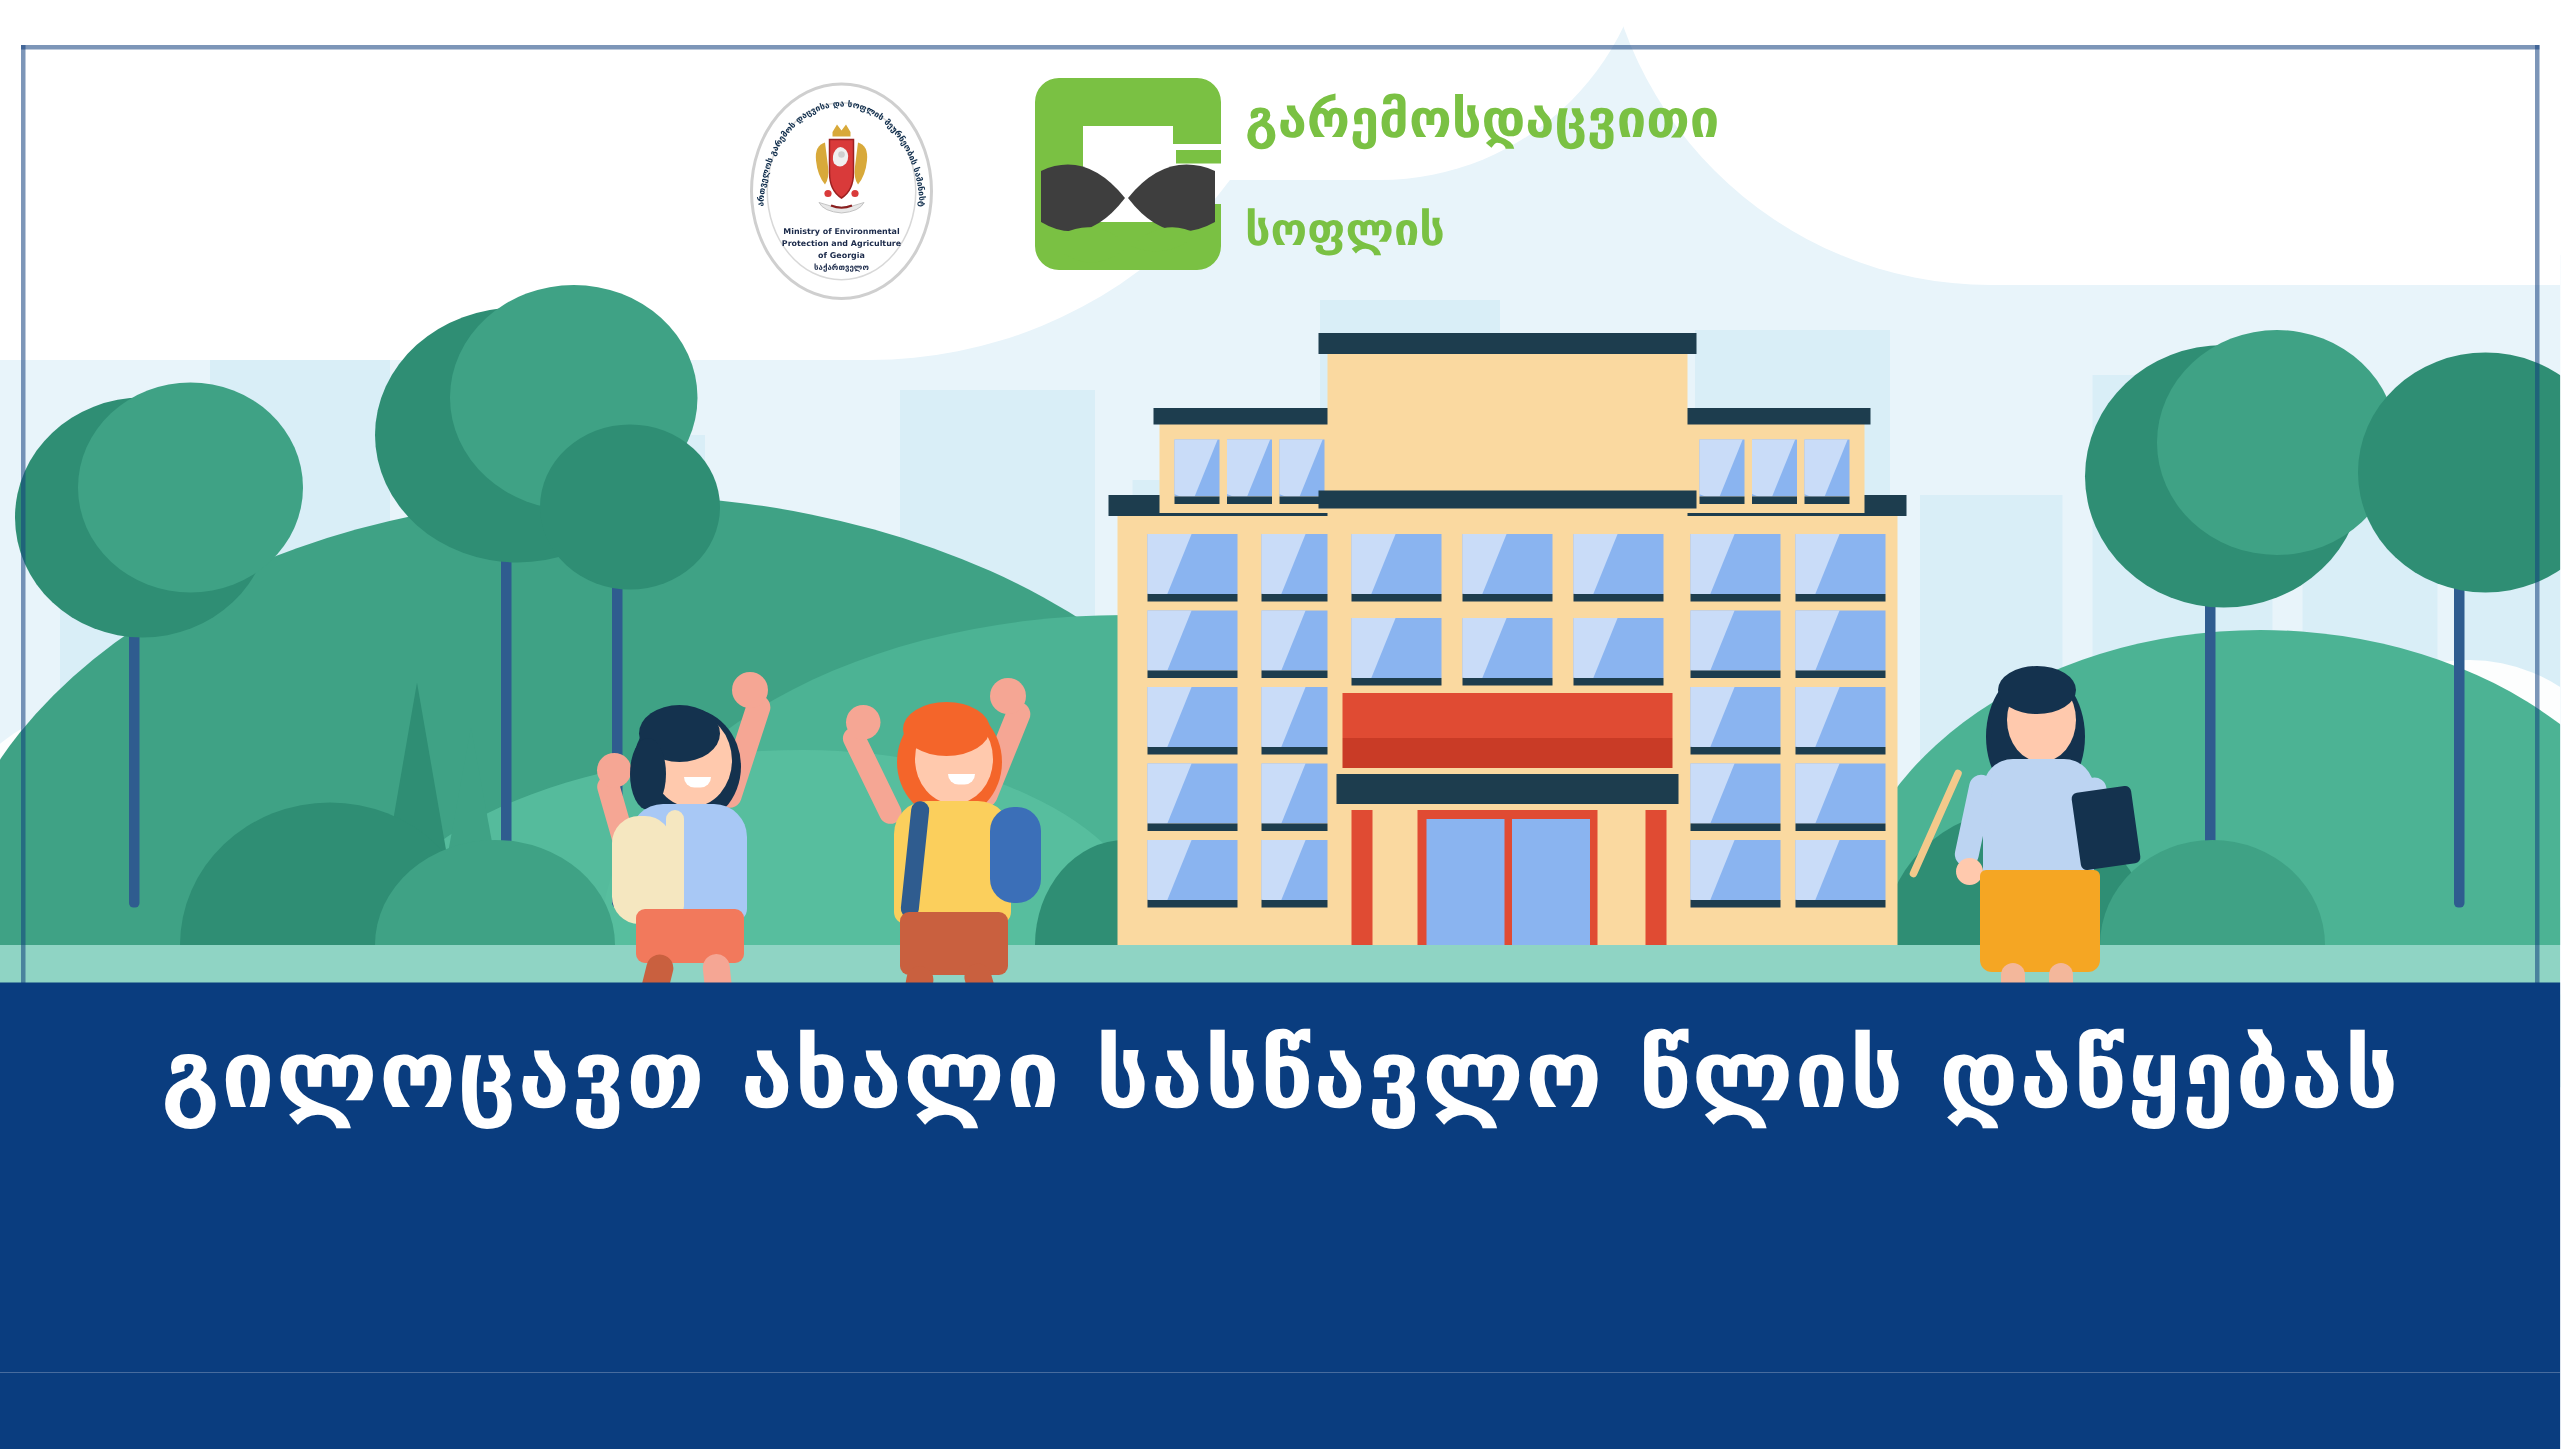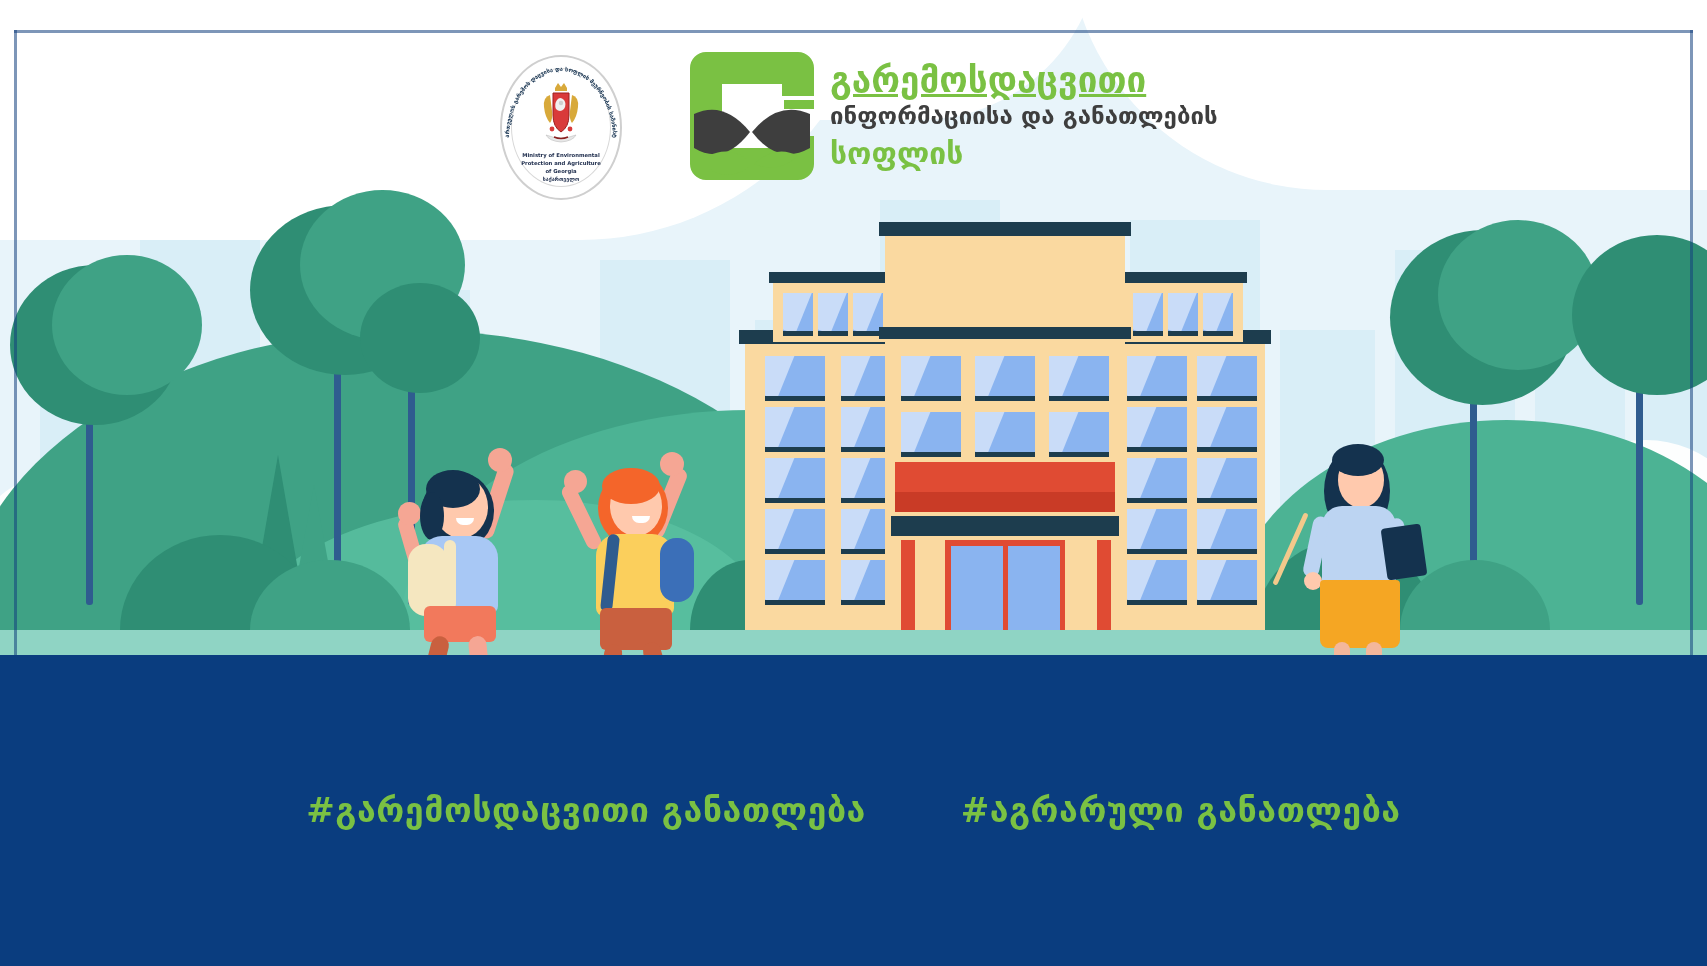--- a/index.html
+++ b/index.html
@@ -87,21 +87,21 @@
   .seal-ell2 { position:absolute; left:11px; top:13px; width:100px; height:119px; border-radius:50%;
       background:#ffffff; border:1.5px solid #d8d8d8; }
   .seal-arc { position:absolute; left:0; top:0; width:122px; height:145px; }
   .seal-arc text { font-size:5.6px; fill:#0f2d4c; font-family:"DejaVu Sans",sans-serif; font-weight:700; }
   .seal-en { position:absolute; left:0; top:97px; width:122px; text-align:center;
       font-size:5.3px; line-height:1.5; color:#1b2a4a; font-weight:700; }
   .crest { position:absolute; left:36px; top:24px; width:50px; height:68px; }
 
   .cel { position:absolute; left:690px; top:52px; width:430px; height:128px; }
   .cel-mark { position:absolute; left:0; top:0; width:124px; height:128px; }
-  .cel-t1 { position:absolute; left:140px; top:8px; font-size:35px; font-weight:700; color:#7ac143; letter-spacing:0px; white-space:nowrap;text-decoration:underline; }
+  .cel-t1 { position:absolute; left:140px; top:8px; font-size:35px; font-weight:700; color:#7ac143; letter-spacing:0px; white-space:nowrap; }
   .cel-t2 { position:absolute; left:140px; top:50px; font-size:24px; font-weight:700; color:#3e3e3e; letter-spacing:0px; white-space:nowrap; }
   .cel-t3 { position:absolute; left:140px; top:84px; font-size:30px; font-weight:700; color:#7ac143; letter-spacing:0px; white-space:nowrap; }
 </style>
 </head>
 <body>
 
 <div id="poster">
 
   <div class="scene">
 
@@ -379,29 +379,24 @@
         <rect x="94" y="34" width="30" height="9" fill="#7ac143"></rect>
         <rect x="94" y="48" width="30" height="9" fill="#7ac143"></rect>
 
         <path d="M4 62 q30 -14 56 18 q-26 34 -56 16 Z" fill="#3e3e3e"></path>
         <path d="M62 80 q26 -32 58 -18 v34 q-32 18 -58 -16 Z" fill="#3e3e3e"></path>
 
         <path d="M18 104 q24 -12 44 8 q-22 20 -44 4 Z" fill="#7ac143"></path>
         <path d="M64 112 q22 -20 44 -8 q-20 18 -44 8 Z" fill="#7ac143"></path>
       </svg>
       <div class="cel-t1">გარემოსდაცვითი</div>
-      <div class="cel-t2">ინფორმაციისა და განათლების</div>
       <div class="cel-t3">სოფლის</div>
     </div>
 
   </div>
 
   <div class="banner"></div>
   <div class="bannerfoot"></div>
 
-
-  <div class="tags">
-    <span>#გარემოსდაცვითი განათლება</span>
-    <span class="tag-gap"></span>
-    <span>#აგრარული განათლება</span>
-  </div>
+  <div class="headline">გილოცავთ ახალი სასწავლო წლის დაწყებას</div>
+
 
 </div>
 
 </body></html>

